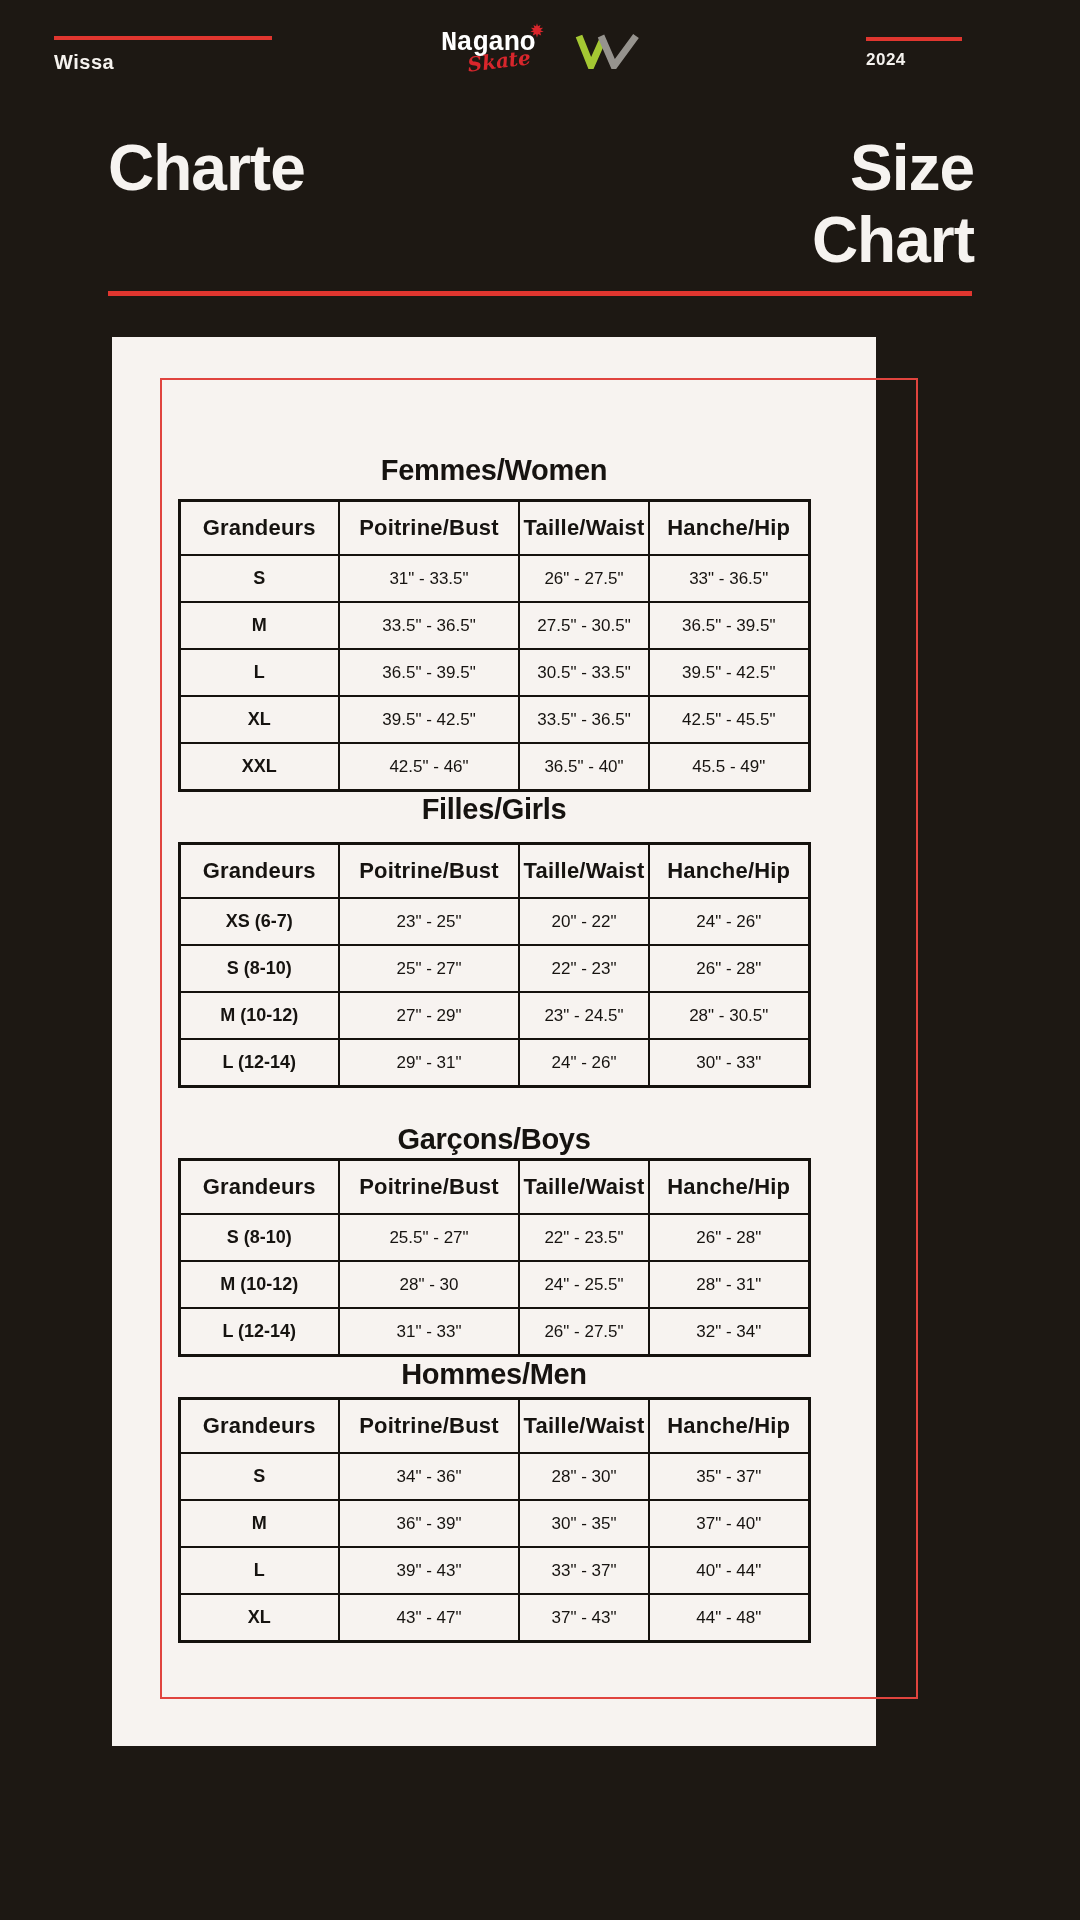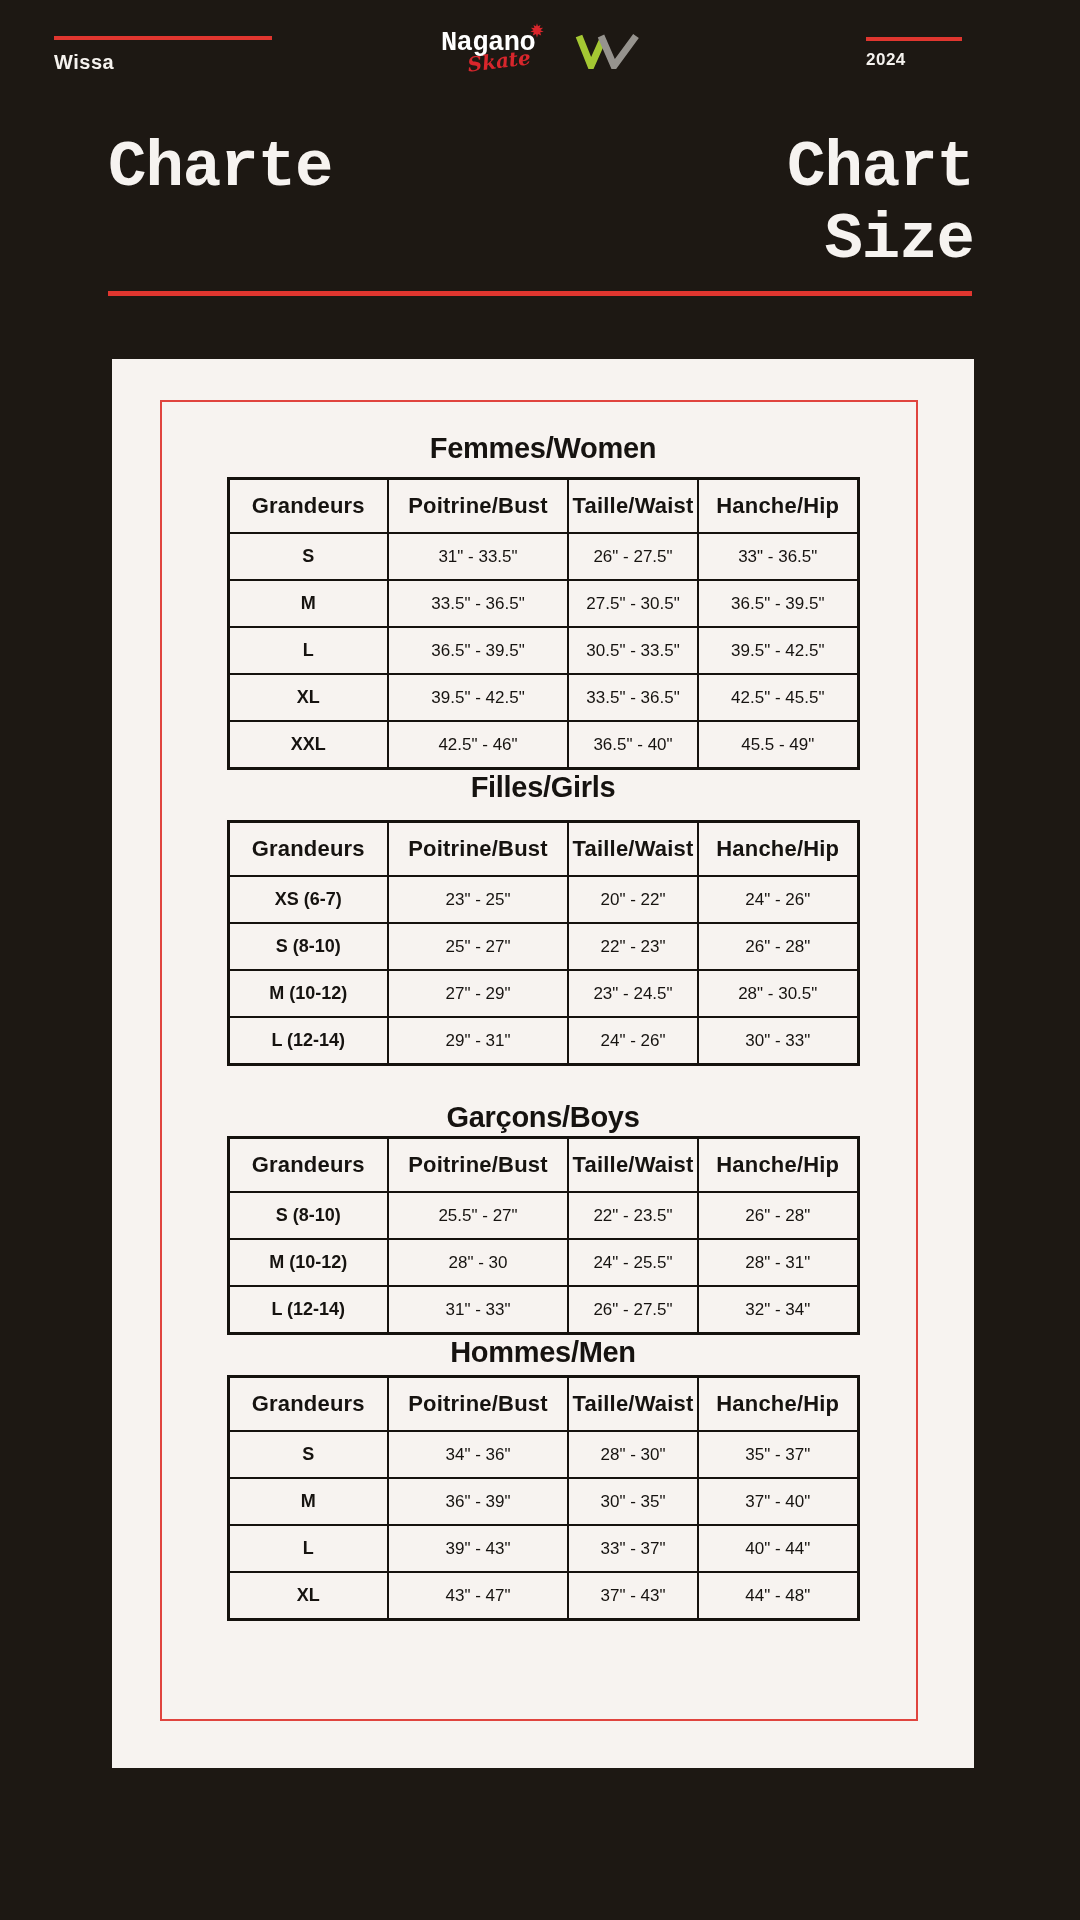--- a/index.html
+++ b/index.html
@@ -23,29 +23,29 @@
   .nagano { position:relative; text-align:center; line-height:1; }
   .nagano-name { font-family:Liberation Mono, monospace; font-weight:bold;
     font-size:27px; color:#ffffff; letter-spacing:-.5px; }
   .maple { position:absolute; top:-7px; right:-10px; width:16px; height:16px; }
   .nagano-skate { display:block; margin:-6px 0 0 22px;
     font-family:"DejaVu Serif", serif; font-style:italic; font-weight:bold;
     font-size:20px; color:#d8262c; transform:rotate(-7deg); }
   .wlogo { display:block; }
   
   .title-row { position:absolute; left:108px; right:106px; top:132px;
-    display:flex; justify-content:space-between;font-family:Liberation Mono, monospace; }
+    display:flex; justify-content:space-between; }
   .title-block { font-size:64px; line-height:72px; font-weight:bold;
     letter-spacing:-1px; color:#f6f3f0; }
   .title-block.right { text-align:right; }
   .title-underline { position:absolute; left:108px; top:291px; width:864px;
     height:5px; background:#e0362f; }
   
-  .card { position:absolute; left:112px; top:359px; width:862px; height:1409px;
-    background:#f7f3f0; box-sizing:border-box; padding-top:72px; color:#161310; }
+  .card { position:absolute; left:112px; top:337px; width:764px; height:1409px;
+    background:#f7f3f0; box-sizing:border-box; padding-top:116px; color:#161310; }
   .card-border { position:absolute; left:48px; top:41px; width:754px; height:1317px;
     border:2px solid #e0443e; pointer-events:none; }
   
   .size-section { position:relative; }
   .sec-title { margin:0 0 12px; text-align:center; font-size:29px; line-height:34px;
     font-weight:bold; letter-spacing:-.3px; color:#161310; }
   .size-section + .size-section .sec-title { }
   .size-section.s3 .sec-title { margin-top:34px; margin-bottom:2px; }
   .size-section.s2 .sec-title { margin-bottom:16px; }
   .size-section.s4 .sec-title { margin-bottom:6px; }
@@ -82,22 +82,22 @@
 <div class="hdr-right">
   <div class="hdr-rule"></div>
   <div class="hdr-right-label">2024</div>
 </div>
 
 <div class="title-row">
   <div class="title-block">
     <div>Charte</div>
   </div>
   <div class="title-block right">
+    <div>Size</div>
     <div>Chart</div>
-    <div>Size</div>
   </div>
 </div>
 <div class="title-underline"></div>
 
 <div class="card">
   <div class="card-border"></div>
   <div id="size-tables">
       <section class="size-section s1">
         <h2 class="sec-title">Femmes/Women</h2>
         <table class="size-table">

